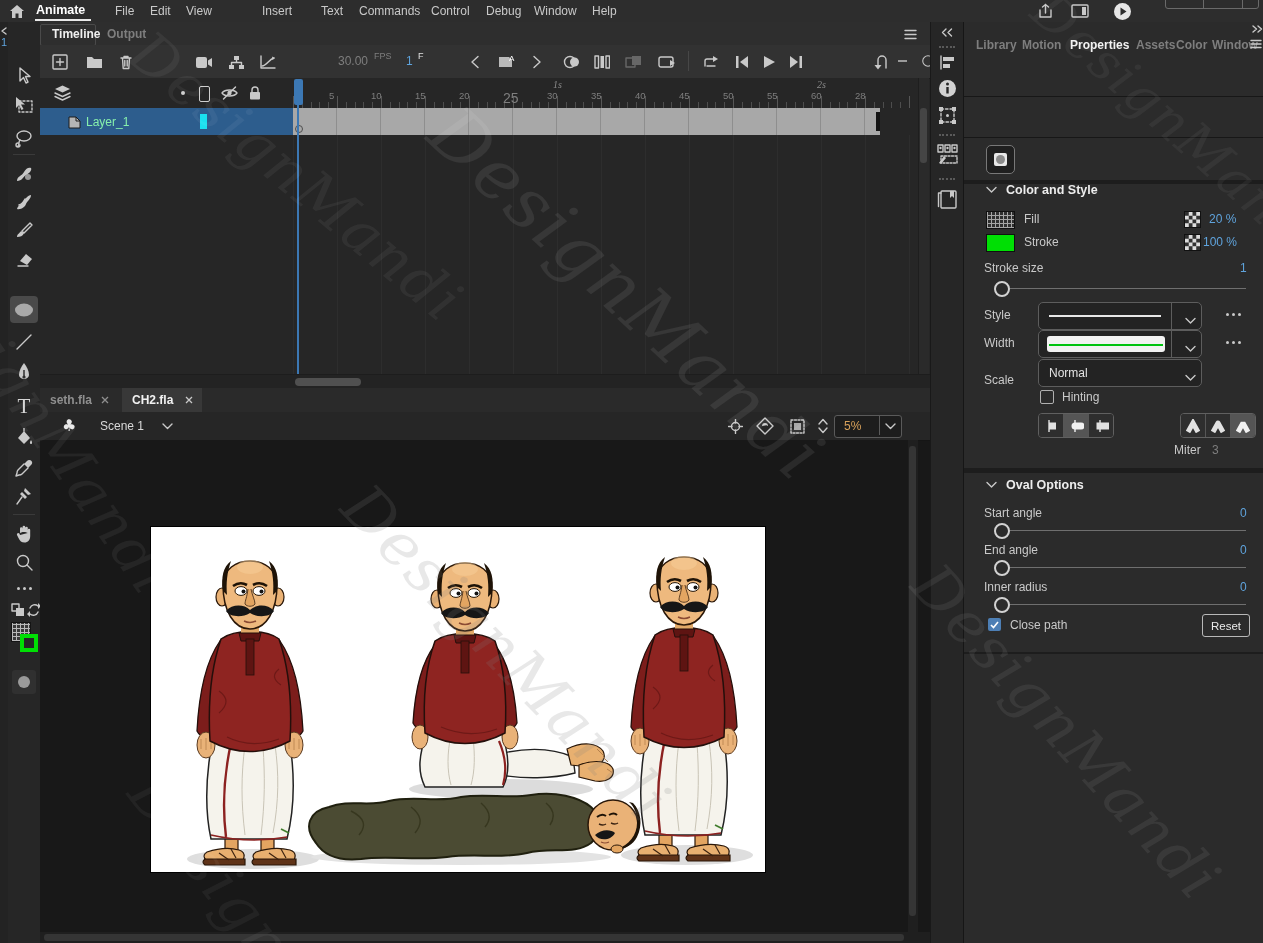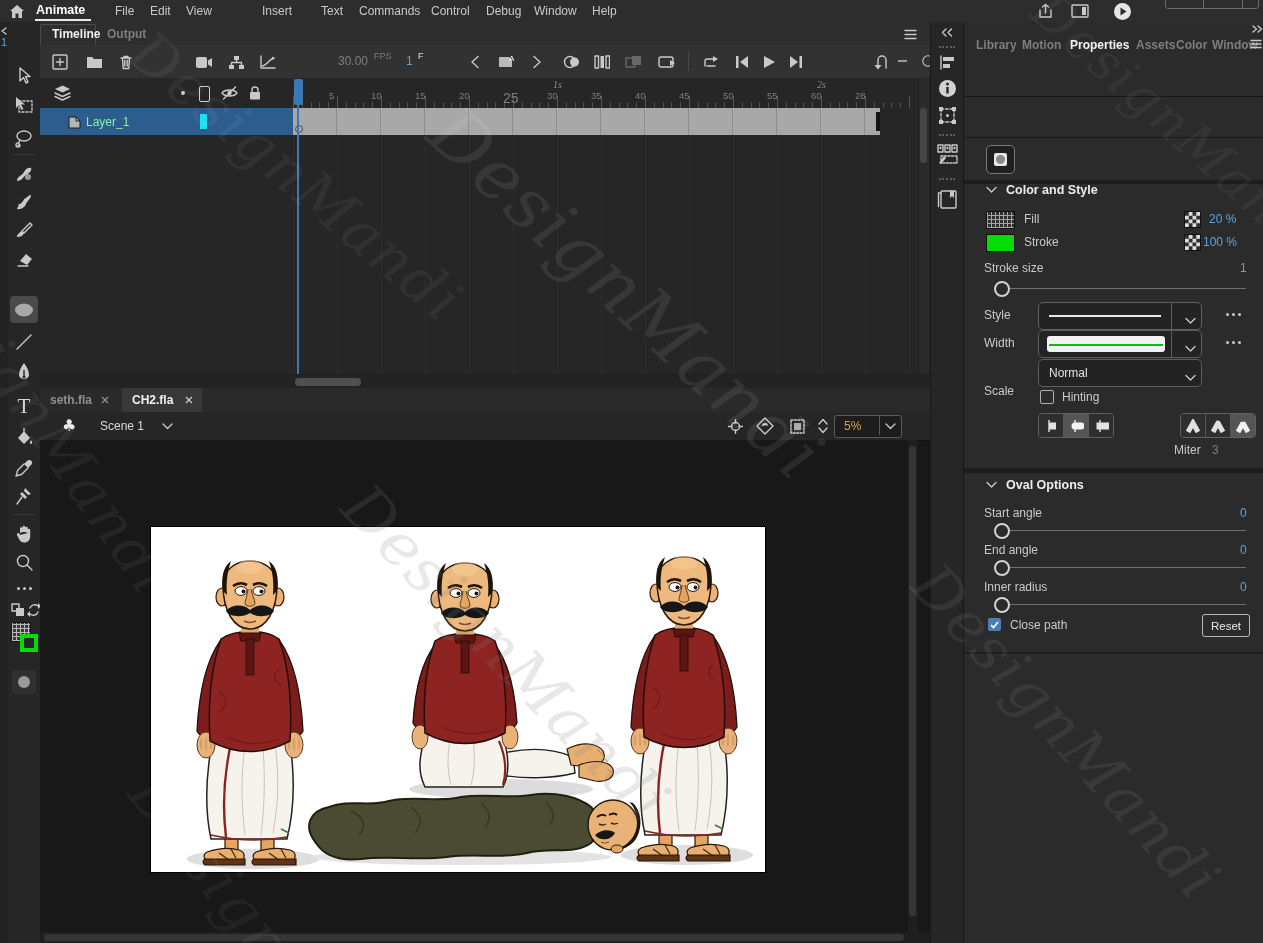--- a/index.html
+++ b/index.html
@@ -723,21 +723,21 @@
     <div class="chev"><svg width="11" height="8" viewBox="0 0 11 8">
           <path class="st" d="M1 1.5 L5.5 6 L10 1.5" stroke-width="1.8"></path>
         </svg></div>
   </div>
   <div class="abs dots3" style="left:262px;top:319px;">
       <i></i>
       <i></i>
       <i></i>
     </div>
 
-  <span class="abs txt" style="left:20px;top:362px;text-align:right;">Scale</span>
+  <span class="abs txt" style="left:20px;top:351px;text-align:right;">Scale</span>
   <div class="dd" style="left:74px;top:337px;width:162px;">
     <span class="abs" style="left:10px;top:6px;color:#e2e2e2;font-size:12px;">Normal</span>
     <div class="chev"><svg width="11" height="8" viewBox="0 0 11 8">
           <path class="st" d="M1 1.5 L5.5 6 L10 1.5" stroke-width="1.8"></path>
         </svg></div>
   </div>
 
   <div class="abs" style="left:76px;top:368px;width:12px;height:12px;border:1.5px solid #b0b0b0;border-radius:2px;background:transparent;"></div>
   <span class="abs txt" style="left:98px;top:368px;">Hinting</span>
 

